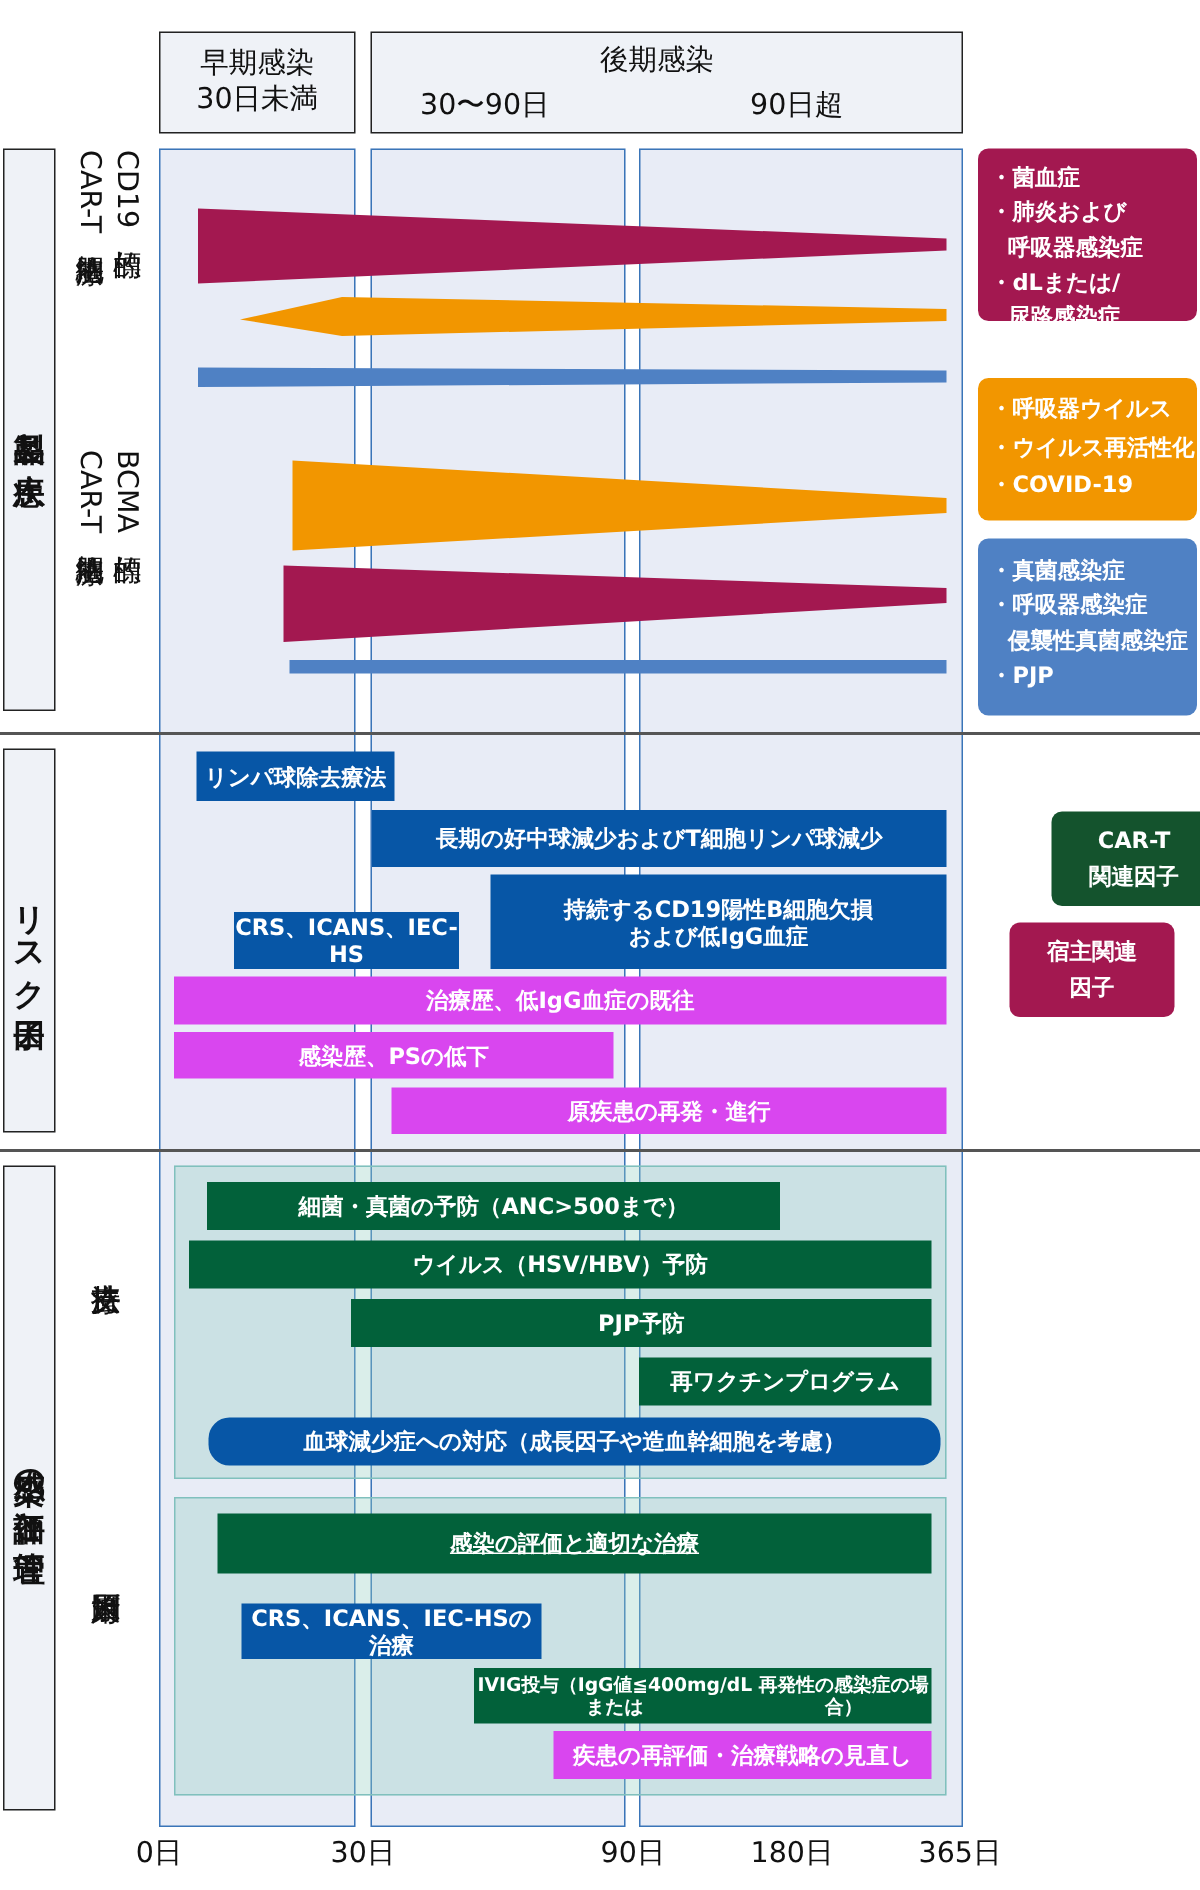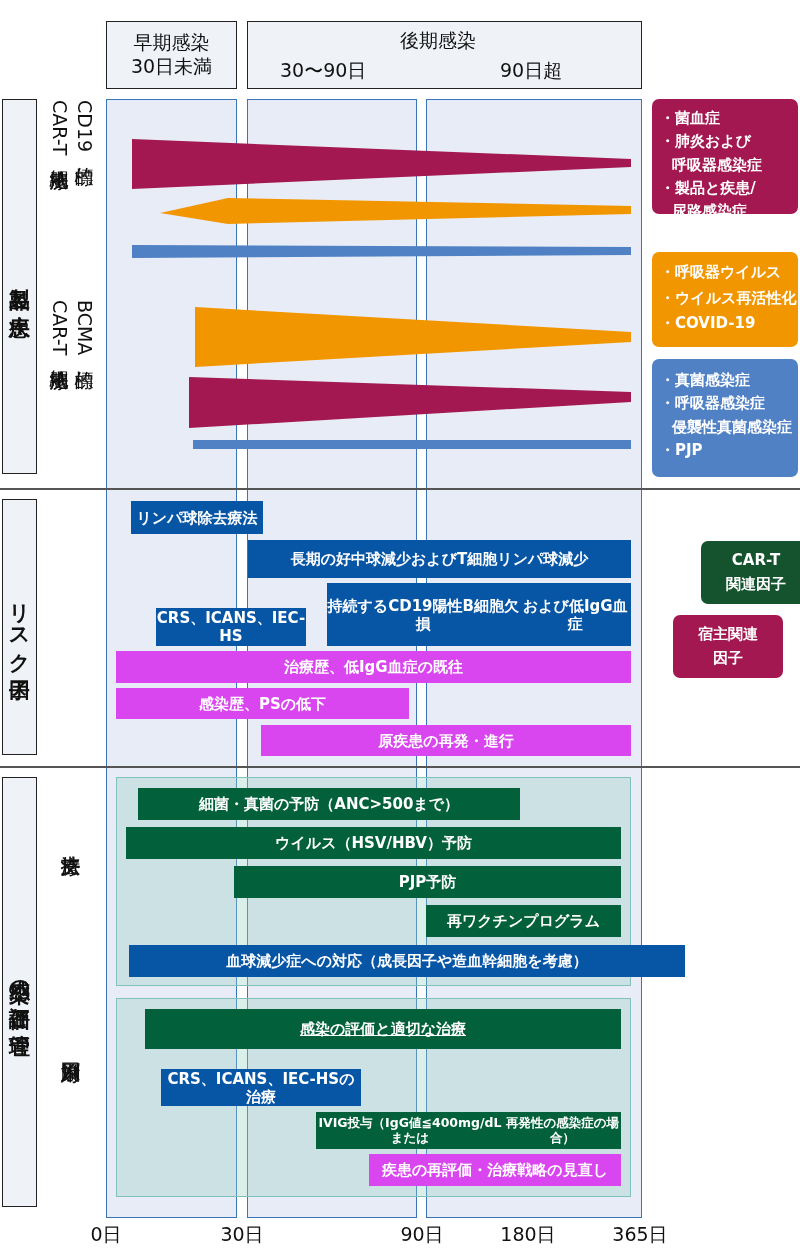--- a/index.html
+++ b/index.html
@@ -62,39 +62,39 @@
   <polygon points="132,245 631,247 631,255 132,258" fill="#4f81c4"></polygon>
   <polygon points="195,307 631,332 631,342 195,367" fill="#f29600"></polygon>
   <polygon points="189,377 631,392 631,402 189,428" fill="#a31850"></polygon>
   <polygon points="193,440 631,440 631,449 193,449" fill="#4f81c4"></polygon>
 </svg>
 
 <div class="abs legend" style="left:652px;top:99px;width:146px;height:115px;background:#a31850;padding-top:8px;">
   <div class="li">・菌血症</div>
   <div class="li">・肺炎および</div>
   <div class="li ind">呼吸器感染症</div>
-  <div class="li">・製品と疾患/</div>
+  <div class="li">・dLまたは/</div>
   <div class="li ind">尿路感染症</div>
 </div>
 <div class="abs legend" style="left:652px;top:252px;width:146px;height:95px;background:#f29600;padding-top:8px;line-height:1.7;">
   <div class="li">・呼吸器ウイルス</div>
   <div class="li">・ウイルス再活性化</div>
   <div class="li">・COVID-19</div>
 </div>
 <div class="abs legend" style="left:652px;top:359px;width:146px;height:118px;background:#4f81c4;padding-top:10px;">
   <div class="li">・真菌感染症</div>
   <div class="li">・呼吸器感染症</div>
   <div class="li ind">侵襲性真菌感染症</div>
   <div class="li">・PJP</div>
 </div>
 
 <div class="abs bar blue" style="left:131px;top:501px;width:132px;height:33px;">リンパ球除去療法</div>
 <div class="abs bar blue" style="left:248px;top:540px;width:383px;height:38px;">長期の好中球減少およびT細胞リンパ球減少</div>
 <div class="abs bar blue" style="left:156px;top:608px;width:150px;height:38px;">CRS、ICANS、IEC-HS</div>
-<div class="abs bar blue" style="left:327px;top:583px;width:304px;height:63px;">
+<div class="abs bar blue" style="left:327px;top:583px;width:304px;height:63px;flex-direction:column;">
   <span>持続するCD19陽性B細胞欠損</span>
   <span>および低IgG血症</span>
 </div>
 <div class="abs bar mag" style="left:116px;top:651px;width:515px;height:32px;">治療歴、低IgG血症の既往</div>
 <div class="abs bar mag" style="left:116px;top:688px;width:293px;height:31px;">感染歴、PSの低下</div>
 <div class="abs bar mag" style="left:261px;top:725px;width:370px;height:31px;">原疾患の再発・進行</div>
 
 <div class="abs legend bar" style="left:673px;top:541px;width:110px;height:63px;background:#14532d;flex-direction:column;padding:4px;margin-left:28px;">
   <span>CAR-T</span>
   <span>関連因子</span>
@@ -107,21 +107,21 @@
 <div class="abs panel" style="left:116px;top:777px;width:515px;height:209px;"></div>
 <div class="abs panel" style="left:116px;top:998px;width:515px;height:199px;"></div>
 
 <div class="abs vlab" style="left:60px;top:840px;font-size:20px;">支持療法</div>
 <div class="abs vlab" style="left:60px;top:1047px;font-size:20px;">原因別対策</div>
 
 <div class="abs bar grn" style="left:138px;top:788px;width:382px;height:32px;">細菌・真菌の予防（ANC&gt;500まで）</div>
 <div class="abs bar grn" style="left:126px;top:827px;width:495px;height:32px;">ウイルス（HSV/HBV）予防</div>
 <div class="abs bar grn" style="left:234px;top:866px;width:387px;height:32px;">PJP予防</div>
 <div class="abs bar grn" style="left:426px;top:905px;width:195px;height:32px;">再ワクチンプログラム</div>
-<div class="abs bar blue" style="left:129px;top:945px;width:556px;height:32px;">血球減少症への対応（成長因子や造血幹細胞を考慮）</div>
+<div class="abs bar blue" style="left:139px;top:945px;width:488px;height:32px;border-radius:14px;">血球減少症への対応（成長因子や造血幹細胞を考慮）</div>
 
 <div class="abs bar grn" style="left:145px;top:1009px;width:476px;height:40px;text-decoration:underline;">感染の評価と適切な治療</div>
 <div class="abs bar blue" style="left:161px;top:1069px;width:200px;height:37px;">CRS、ICANS、IEC-HSの治療</div>
 <div class="abs bar grn" style="left:316px;top:1112px;width:305px;height:37px;flex-direction:row;font-size:12.5px;line-height:1.15;">
   <span>IVIG投与（IgG値≦400mg/dLまたは</span>
   <span>再発性の感染症の場合）</span>
 </div>
 <div class="abs bar mag" style="left:369px;top:1154px;width:252px;height:32px;">疾患の再評価・治療戦略の見直し</div>
 
 <div class="abs tick" style="left:76px;top:1222px;">0日</div>

